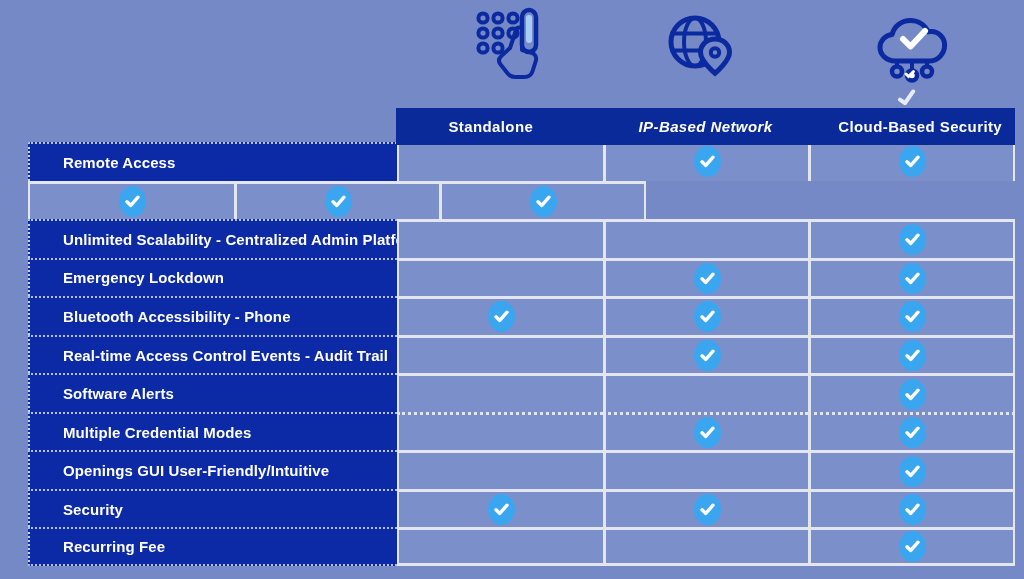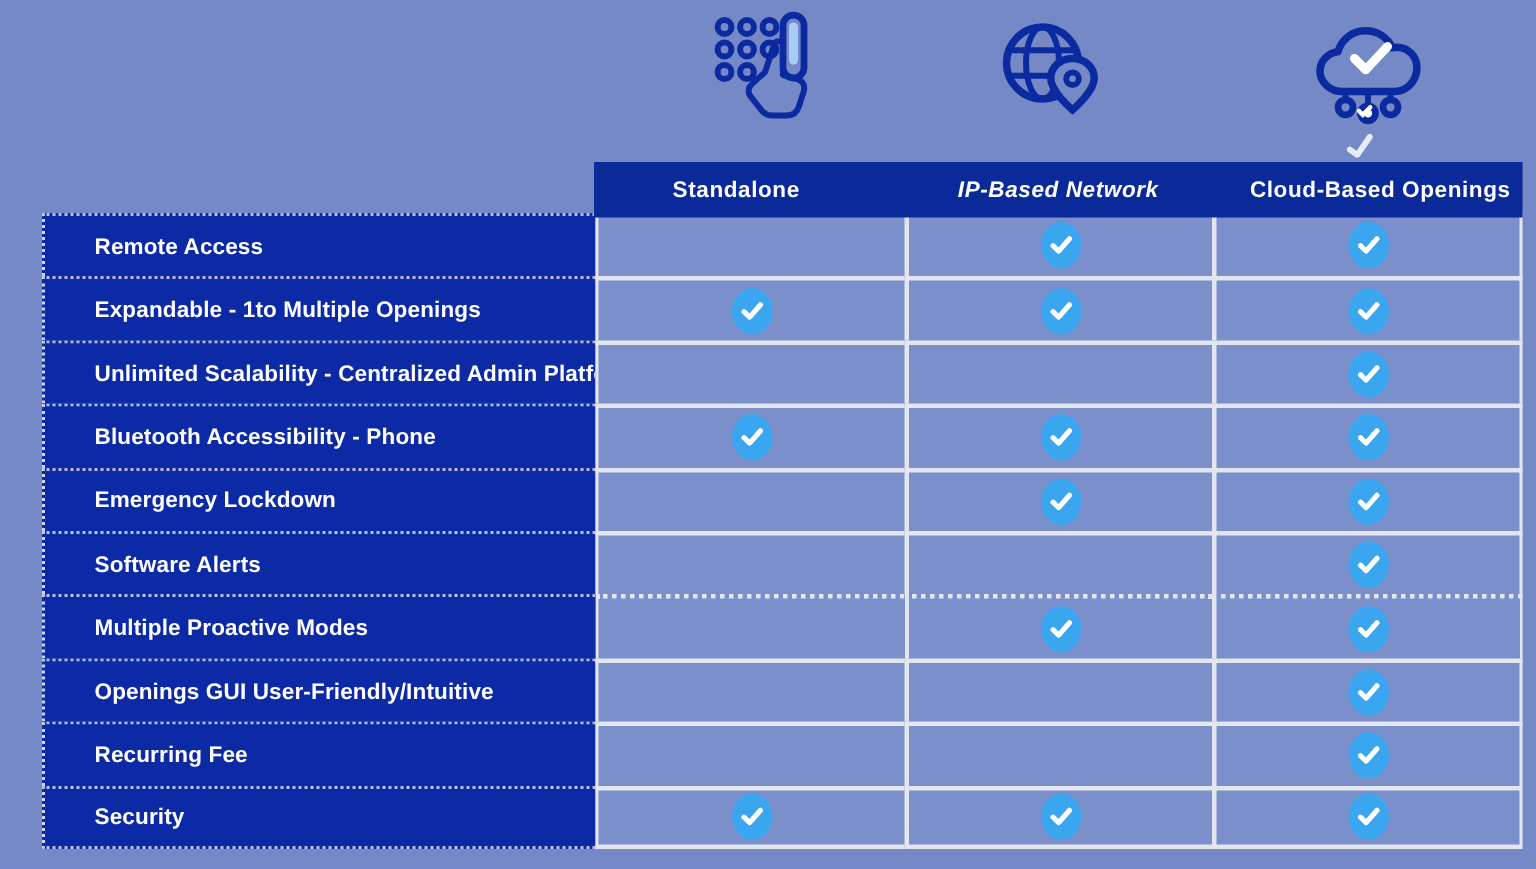--- a/index.html
+++ b/index.html
@@ -114,21 +114,21 @@
 
 <div class="artifact-check">
   <svg width="20" height="15" viewBox="0 0 20 15" fill="none">
     <path d="M3 9 l4.5 4 L17 2" stroke="#EEF1F8" stroke-width="4" stroke-linecap="round" stroke-linejoin="round"></path>
   </svg>
 </div>
 
 <div class="header-bar">
   <div class="header-cell hcol0">Standalone</div>
   <div class="header-cell hcol1">IP-Based Network</div>
-  <div class="header-cell hcol2">Cloud-Based Openings</div>
+  <div class="header-cell hcol2">Cloud-Based Security</div>
 </div>
 
 <div class="table-body">
     <div class="row">
       <div class="label-cell">Remote Access</div>
       <div class="cell col0"></div>
       <div class="cell col1">
         <div class="check">
           <svg width="15" height="13" viewBox="0 0 15 13">
             <path d="M2 6.8 L5.8 10.4 L13 2.2" fill="none" stroke="#FFFFFF" stroke-width="3.4" stroke-linecap="round" stroke-linejoin="round"></path>
@@ -137,21 +137,20 @@
       </div>
       <div class="cell col2">
         <div class="check">
           <svg width="15" height="13" viewBox="0 0 15 13">
             <path d="M2 6.8 L5.8 10.4 L13 2.2" fill="none" stroke="#FFFFFF" stroke-width="3.4" stroke-linecap="round" stroke-linejoin="round"></path>
           </svg>
         </div>
       </div>
     </div>
     <div class="row">
-      <div class="label-cell">Expandable - 1to Multiple Openings</div>
       <div class="cell col0">
         <div class="check">
           <svg width="15" height="13" viewBox="0 0 15 13">
             <path d="M2 6.8 L5.8 10.4 L13 2.2" fill="none" stroke="#FFFFFF" stroke-width="3.4" stroke-linecap="round" stroke-linejoin="round"></path>
           </svg>
         </div>
       </div>
       <div class="cell col1">
         <div class="check">
           <svg width="15" height="13" viewBox="0 0 15 13">
@@ -164,20 +163,38 @@
           <svg width="15" height="13" viewBox="0 0 15 13">
             <path d="M2 6.8 L5.8 10.4 L13 2.2" fill="none" stroke="#FFFFFF" stroke-width="3.4" stroke-linecap="round" stroke-linejoin="round"></path>
           </svg>
         </div>
       </div>
     </div>
     <div class="row">
       <div class="label-cell">Unlimited Scalability - Centralized Admin Platform</div>
       <div class="cell col0"></div>
       <div class="cell col1"></div>
+      <div class="cell col2">
+        <div class="check">
+          <svg width="15" height="13" viewBox="0 0 15 13">
+            <path d="M2 6.8 L5.8 10.4 L13 2.2" fill="none" stroke="#FFFFFF" stroke-width="3.4" stroke-linecap="round" stroke-linejoin="round"></path>
+          </svg>
+        </div>
+      </div>
+    </div>
+    <div class="row">
+      <div class="label-cell">Emergency Lockdown</div>
+      <div class="cell col0"></div>
+      <div class="cell col1">
+        <div class="check">
+          <svg width="15" height="13" viewBox="0 0 15 13">
+            <path d="M2 6.8 L5.8 10.4 L13 2.2" fill="none" stroke="#FFFFFF" stroke-width="3.4" stroke-linecap="round" stroke-linejoin="round"></path>
+          </svg>
+        </div>
+      </div>
       <div class="cell col2">
         <div class="check">
           <svg width="15" height="13" viewBox="0 0 15 13">
             <path d="M2 6.8 L5.8 10.4 L13 2.2" fill="none" stroke="#FFFFFF" stroke-width="3.4" stroke-linecap="round" stroke-linejoin="round"></path>
           </svg>
         </div>
       </div>
     </div>
     <div class="row">
       <div class="label-cell">Bluetooth Accessibility - Phone</div>
@@ -197,21 +214,21 @@
       </div>
       <div class="cell col2">
         <div class="check">
           <svg width="15" height="13" viewBox="0 0 15 13">
             <path d="M2 6.8 L5.8 10.4 L13 2.2" fill="none" stroke="#FFFFFF" stroke-width="3.4" stroke-linecap="round" stroke-linejoin="round"></path>
           </svg>
         </div>
       </div>
     </div>
     <div class="row">
-      <div class="label-cell">Emergency Lockdown</div>
+      <div class="label-cell">Real-time Access Control Events - Audit Trail</div>
       <div class="cell col0"></div>
       <div class="cell col1">
         <div class="check">
           <svg width="15" height="13" viewBox="0 0 15 13">
             <path d="M2 6.8 L5.8 10.4 L13 2.2" fill="none" stroke="#FFFFFF" stroke-width="3.4" stroke-linecap="round" stroke-linejoin="round"></path>
           </svg>
         </div>
       </div>
       <div class="cell col2">
         <div class="check">
@@ -227,51 +244,39 @@
       <div class="cell col1"></div>
       <div class="cell col2">
         <div class="check">
           <svg width="15" height="13" viewBox="0 0 15 13">
             <path d="M2 6.8 L5.8 10.4 L13 2.2" fill="none" stroke="#FFFFFF" stroke-width="3.4" stroke-linecap="round" stroke-linejoin="round"></path>
           </svg>
         </div>
       </div>
     </div>
     <div class="row dashed-top">
-      <div class="label-cell">Multiple Proactive Modes</div>
+      <div class="label-cell">Multiple Credential Modes</div>
       <div class="cell col0"></div>
       <div class="cell col1">
         <div class="check">
           <svg width="15" height="13" viewBox="0 0 15 13">
             <path d="M2 6.8 L5.8 10.4 L13 2.2" fill="none" stroke="#FFFFFF" stroke-width="3.4" stroke-linecap="round" stroke-linejoin="round"></path>
           </svg>
         </div>
       </div>
       <div class="cell col2">
         <div class="check">
           <svg width="15" height="13" viewBox="0 0 15 13">
             <path d="M2 6.8 L5.8 10.4 L13 2.2" fill="none" stroke="#FFFFFF" stroke-width="3.4" stroke-linecap="round" stroke-linejoin="round"></path>
           </svg>
         </div>
       </div>
     </div>
     <div class="row">
       <div class="label-cell">Openings GUI User-Friendly/Intuitive</div>
-      <div class="cell col0"></div>
-      <div class="cell col1"></div>
-      <div class="cell col2">
-        <div class="check">
-          <svg width="15" height="13" viewBox="0 0 15 13">
-            <path d="M2 6.8 L5.8 10.4 L13 2.2" fill="none" stroke="#FFFFFF" stroke-width="3.4" stroke-linecap="round" stroke-linejoin="round"></path>
-          </svg>
-        </div>
-      </div>
-    </div>
-    <div class="row">
-      <div class="label-cell">Recurring Fee</div>
       <div class="cell col0"></div>
       <div class="cell col1"></div>
       <div class="cell col2">
         <div class="check">
           <svg width="15" height="13" viewBox="0 0 15 13">
             <path d="M2 6.8 L5.8 10.4 L13 2.2" fill="none" stroke="#FFFFFF" stroke-width="3.4" stroke-linecap="round" stroke-linejoin="round"></path>
           </svg>
         </div>
       </div>
     </div>
@@ -292,13 +297,25 @@
         </div>
       </div>
       <div class="cell col2">
         <div class="check">
           <svg width="15" height="13" viewBox="0 0 15 13">
             <path d="M2 6.8 L5.8 10.4 L13 2.2" fill="none" stroke="#FFFFFF" stroke-width="3.4" stroke-linecap="round" stroke-linejoin="round"></path>
           </svg>
         </div>
       </div>
     </div>
+    <div class="row">
+      <div class="label-cell">Recurring Fee</div>
+      <div class="cell col0"></div>
+      <div class="cell col1"></div>
+      <div class="cell col2">
+        <div class="check">
+          <svg width="15" height="13" viewBox="0 0 15 13">
+            <path d="M2 6.8 L5.8 10.4 L13 2.2" fill="none" stroke="#FFFFFF" stroke-width="3.4" stroke-linecap="round" stroke-linejoin="round"></path>
+          </svg>
+        </div>
+      </div>
+    </div>
   </div>
 
 </body></html>

